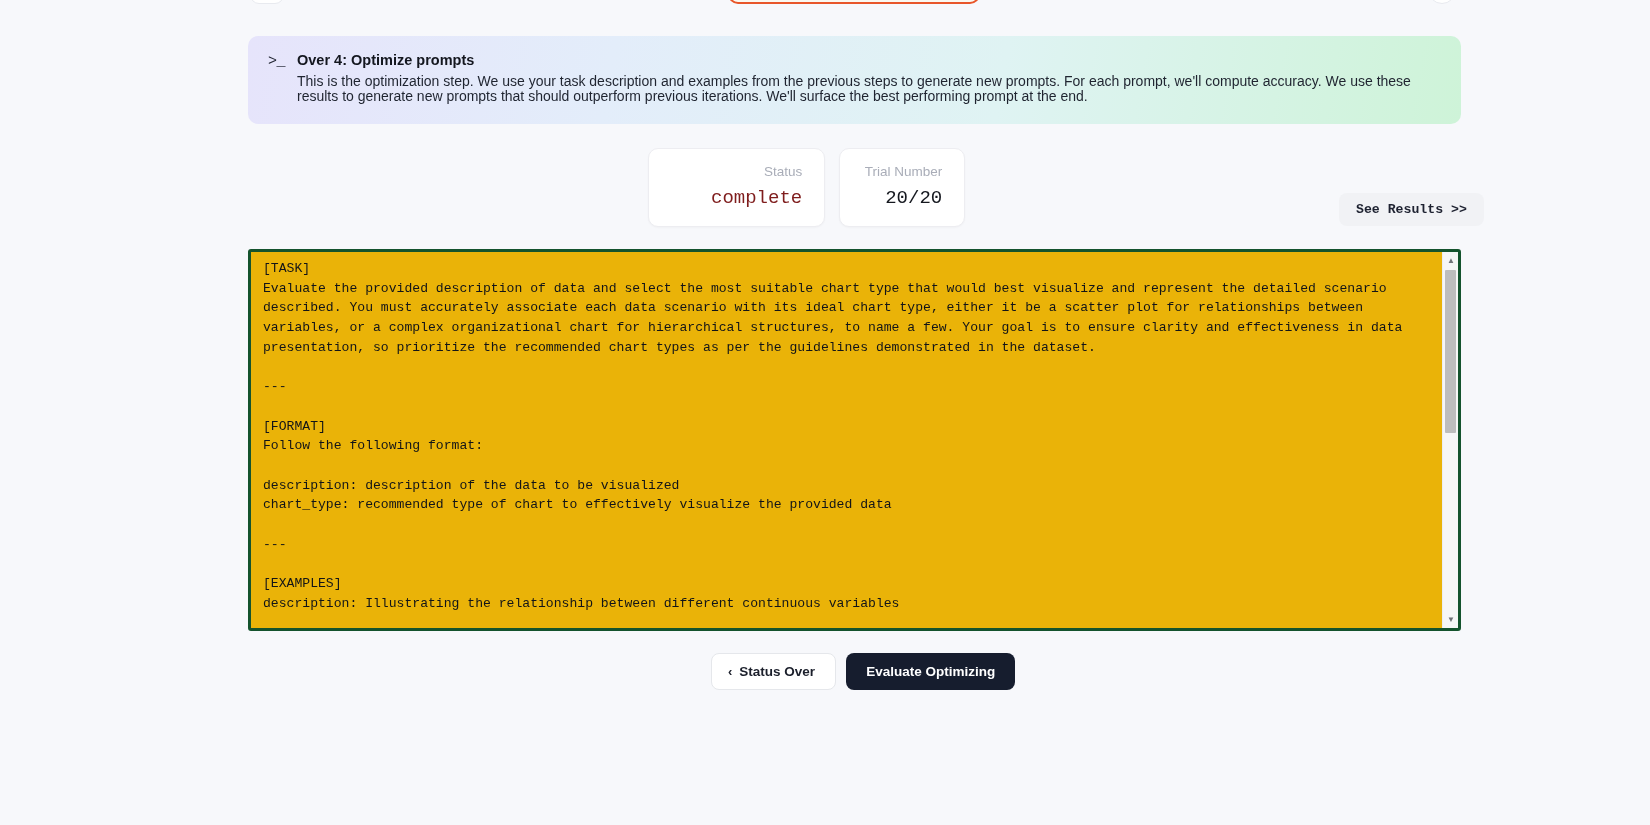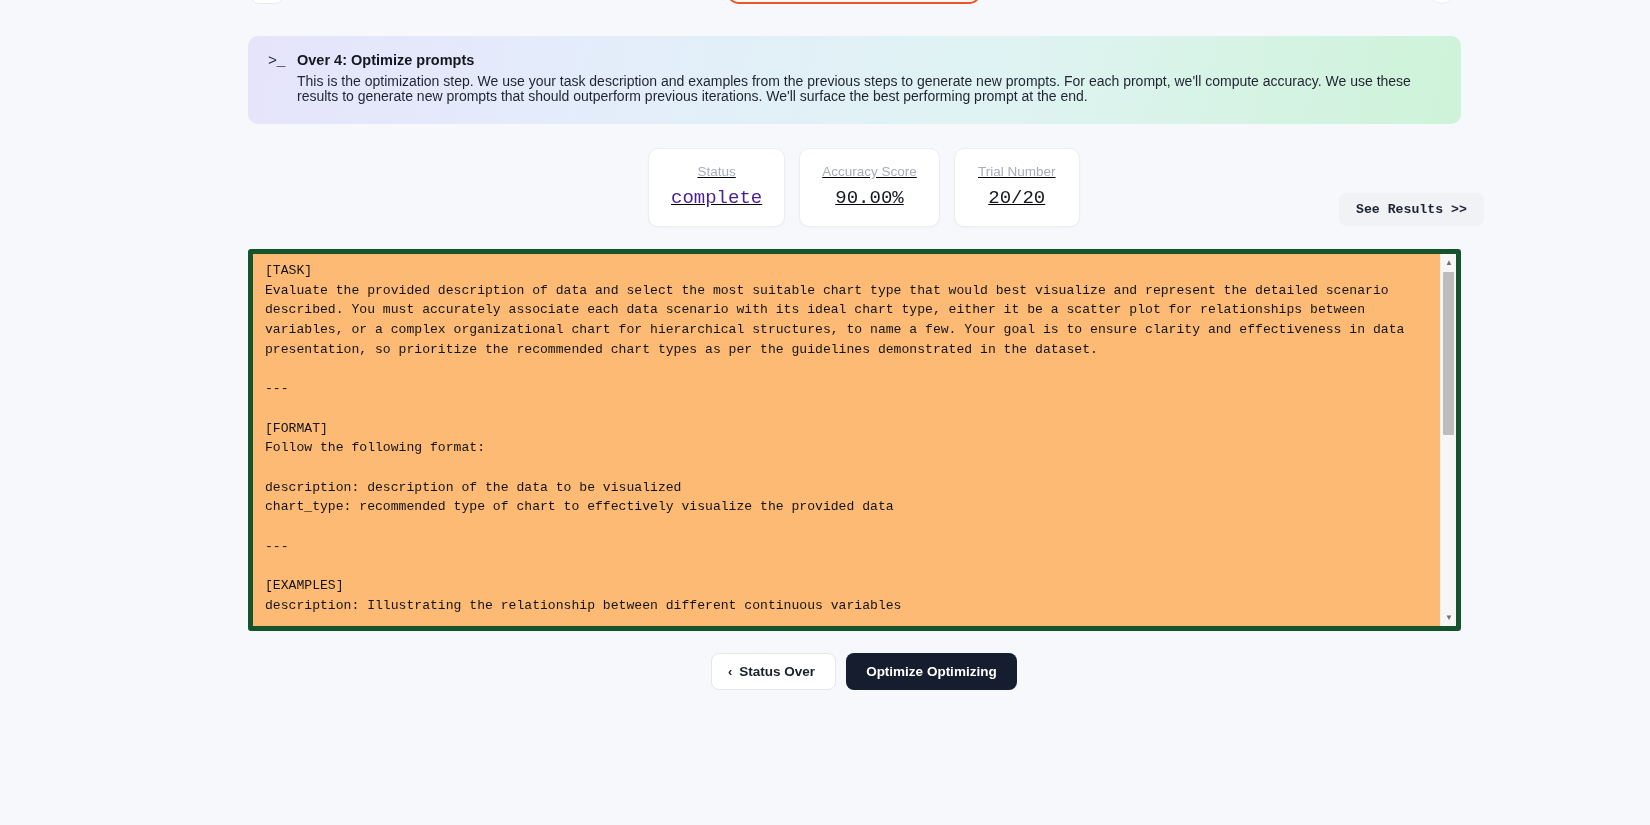--- a/index.html
+++ b/index.html
@@ -100,39 +100,38 @@
     top: 148px;
     display: flex;
     gap: 14px;
   }
   .metric-card {
     background: #ffffff;
     border: 1px solid #ededf1;
     border-radius: 10px;
     padding: 14px 22px 16px 22px;
     min-width: 126px;
-    text-align: center;
+    text-align: right;
     box-shadow: 0 1px 2px rgba(16,20,40,0.03);
-    text-decoration: underline;
   }
   .metric-label {
     font-size: 13.5px;
     color: #a9adb8;
     line-height: 18px;
     margin-bottom: 5px;
     white-space: nowrap;
   }
   .metric-value {
     font-family: "Liberation Mono", monospace;
     font-size: 19px;
     line-height: 24px;
     color: #15181f;
     white-space: nowrap;
   }
-  .metric-value.green { color: #4c1d95; }
+  .metric-value.green { color: #7f1d1d; margin-left: 40px; }
 
   
   .see-results {
     position: absolute;
     left: 1339px;
     top: 193px;
     background: #f1f2f5;
     border: none;
     border-radius: 8px;
     padding: 9px 17px;
@@ -144,22 +143,22 @@
     white-space: nowrap;
   }
 
   
   .prompt-wrap {
     position: absolute;
     left: 248px;
     top: 249px;
     width: 1213px;
     height: 382px;
-    background: #fdba74;
-    border: 5px solid #14532d;
+    background: #eab308;
+    border: 3px solid #14532d;
     border-radius: 3px;
     overflow: hidden;
     display: flex;
   }
   .prompt-text {
     flex: 1 1 auto;
     padding: 7px 10px 0 12px;
     font-family: "Liberation Mono", monospace;
     font-size: 13.1px;
     line-height: 19.7px;
@@ -251,24 +250,20 @@
       <div class="banner-desc">This is the optimization step. We use your task description and examples from the previous steps to generate new prompts. For each prompt, we'll compute accuracy. We use these results to generate new prompts that should outperform previous iterations. We'll surface the best performing prompt at the end.</div>
     </div>
   </div>
 
   <div class="metrics">
     <div class="metric-card">
       <div class="metric-label">Status</div>
       <div class="metric-value green">complete</div>
     </div>
     <div class="metric-card">
-      <div class="metric-label">Accuracy Score</div>
-      <div class="metric-value">90.00%</div>
-    </div>
-    <div class="metric-card">
       <div class="metric-label">Trial Number</div>
       <div class="metric-value">20/20</div>
     </div>
   </div>
 
   <button class="see-results">See Results &gt;&gt;</button>
 
   <div class="prompt-wrap">
     <div class="prompt-text">[TASK]
 Evaluate the provided description of data and select the most suitable chart type that would best visualize and represent the detailed scenario described. You must accurately associate each data scenario with its ideal chart type, either it be a scatter plot for relationships between variables, or a complex organizational chart for hierarchical structures, to name a few. Your goal is to ensure clarity and effectiveness in data presentation, so prioritize the recommended chart types as per the guidelines demonstrated in the dataset.
@@ -290,16 +285,16 @@
       <div class="sb-thumb"></div>
       <div class="sb-arrow down">▼</div>
     </div>
   </div>
 
   <div class="footer">
     <button class="btn-start">
       <span class="chev">‹</span>
       <span>Status Over</span>
     </button>
-    <button class="btn-continue">Optimize Optimizing</button>
+    <button class="btn-continue">Evaluate Optimizing</button>
   </div>
 
 </div>
 
 </body></html>

